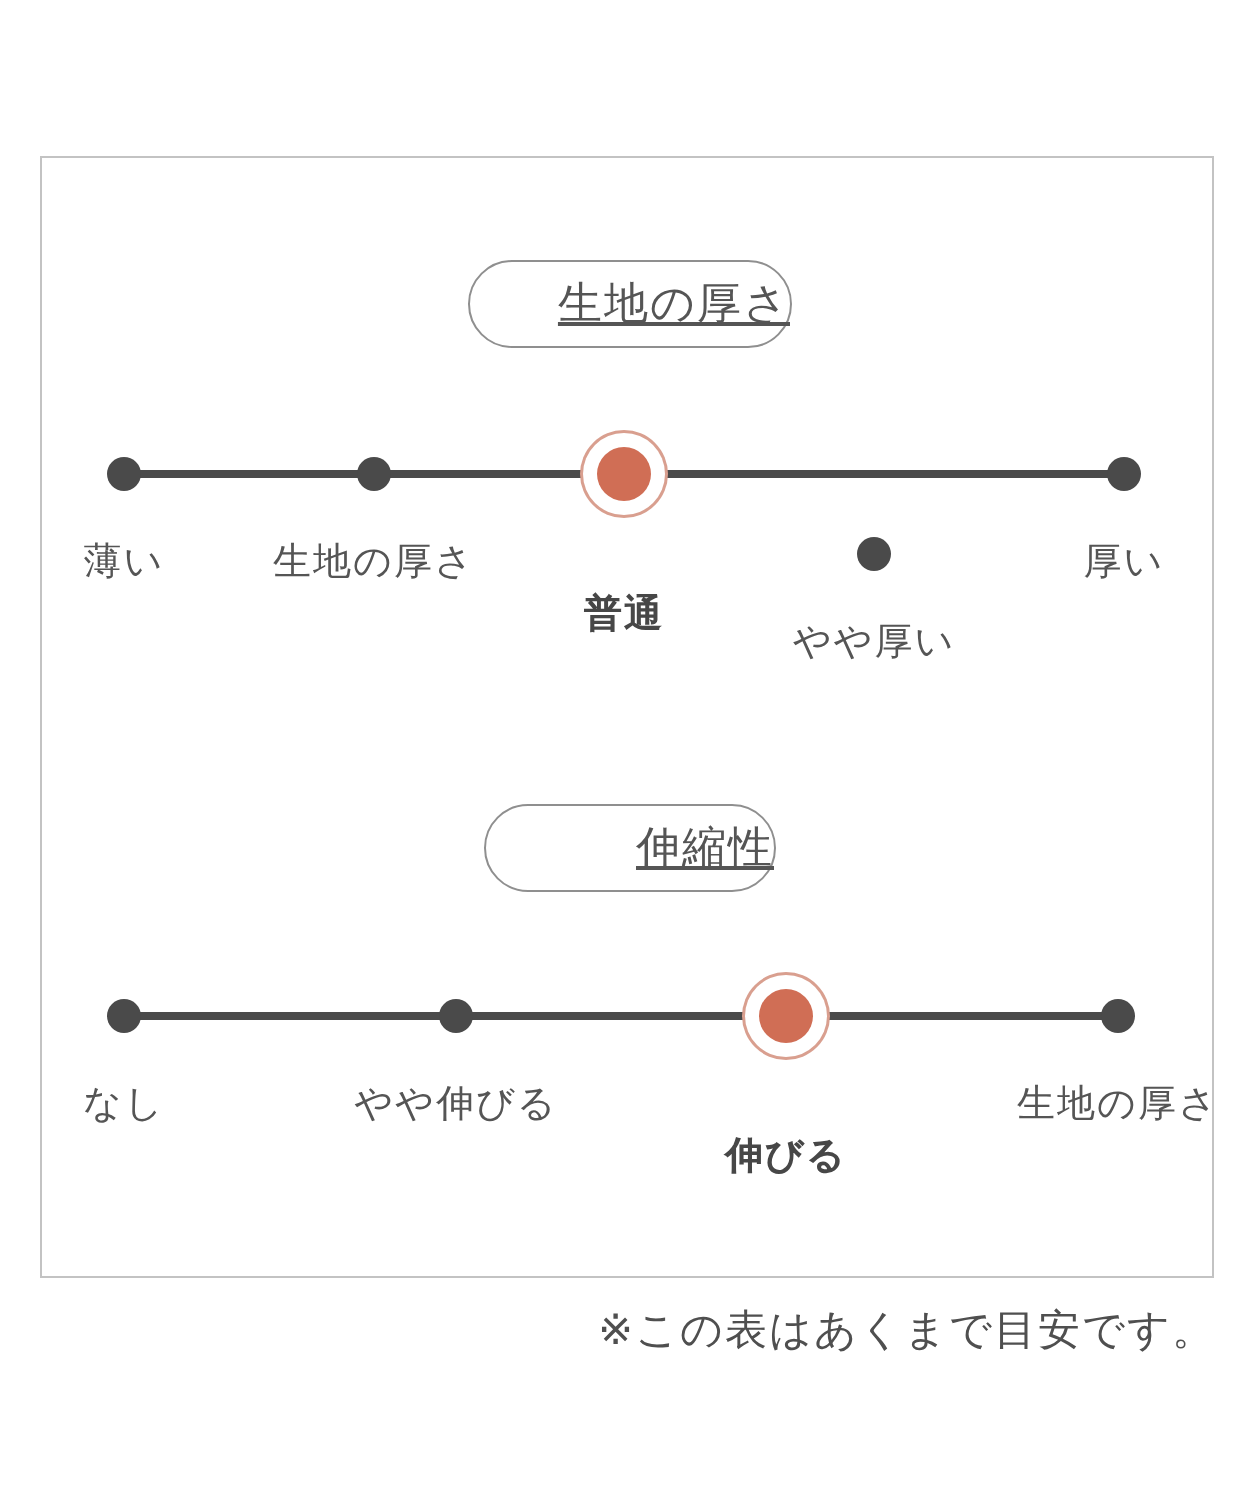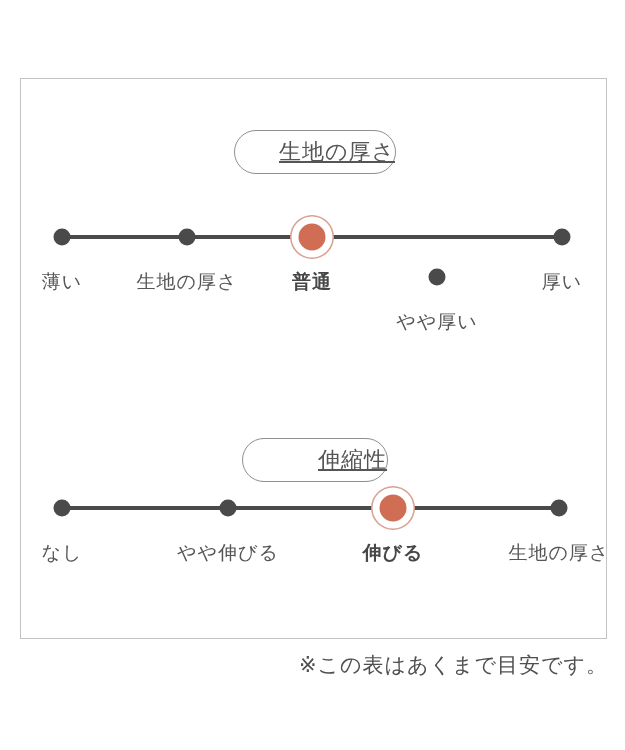--- a/index.html
+++ b/index.html
@@ -33,21 +33,21 @@
     align-items: center;
     justify-content: flex-end;
     font-size: 22px;
     letter-spacing: 1px;
     color: #555555;
     background: #ffffff;
     box-sizing: content-box;
     text-decoration: underline;
   }
   .pill.thickness { left: 213px; top: 51px;  width: 160px; }
-  .pill.stretch   { left: 221px; top: 323px; width: 144px; margin-top: 36px; }
+  .pill.stretch   { left: 221px; top: 323px; width: 144px; }
 
   .scale { position: absolute; left: 41px; height: 0; }
   .scale.s1 { top: 158px; width: 500px; }
   .scale.s2 { top: 429px; width: 497px; }
 
   .track {
     position: absolute;
     left: 0; right: 0;
     top: -2px;
     height: 4px;
@@ -78,20 +78,21 @@
     transform: translateX(-50%);
     white-space: nowrap;
     font-size: 19px;
     letter-spacing: 1px;
     color: #555555;
     line-height: 1.2;
   }
   .lbl.selected {
     font-weight: bold;
     color: #474747;
+    margin-top: 26px;
   }
   .p0   { left: 0%; }
   .p25  { left: 25%; }
   .p50  { left: 50%; }
   .p75  { left: 75%; margin-top: 40px; }
   .p33  { left: 33.4%; text-align: right; }
   .p66  { left: 66.6%; }
   .p100 { left: 100%; }
 
   .note {

